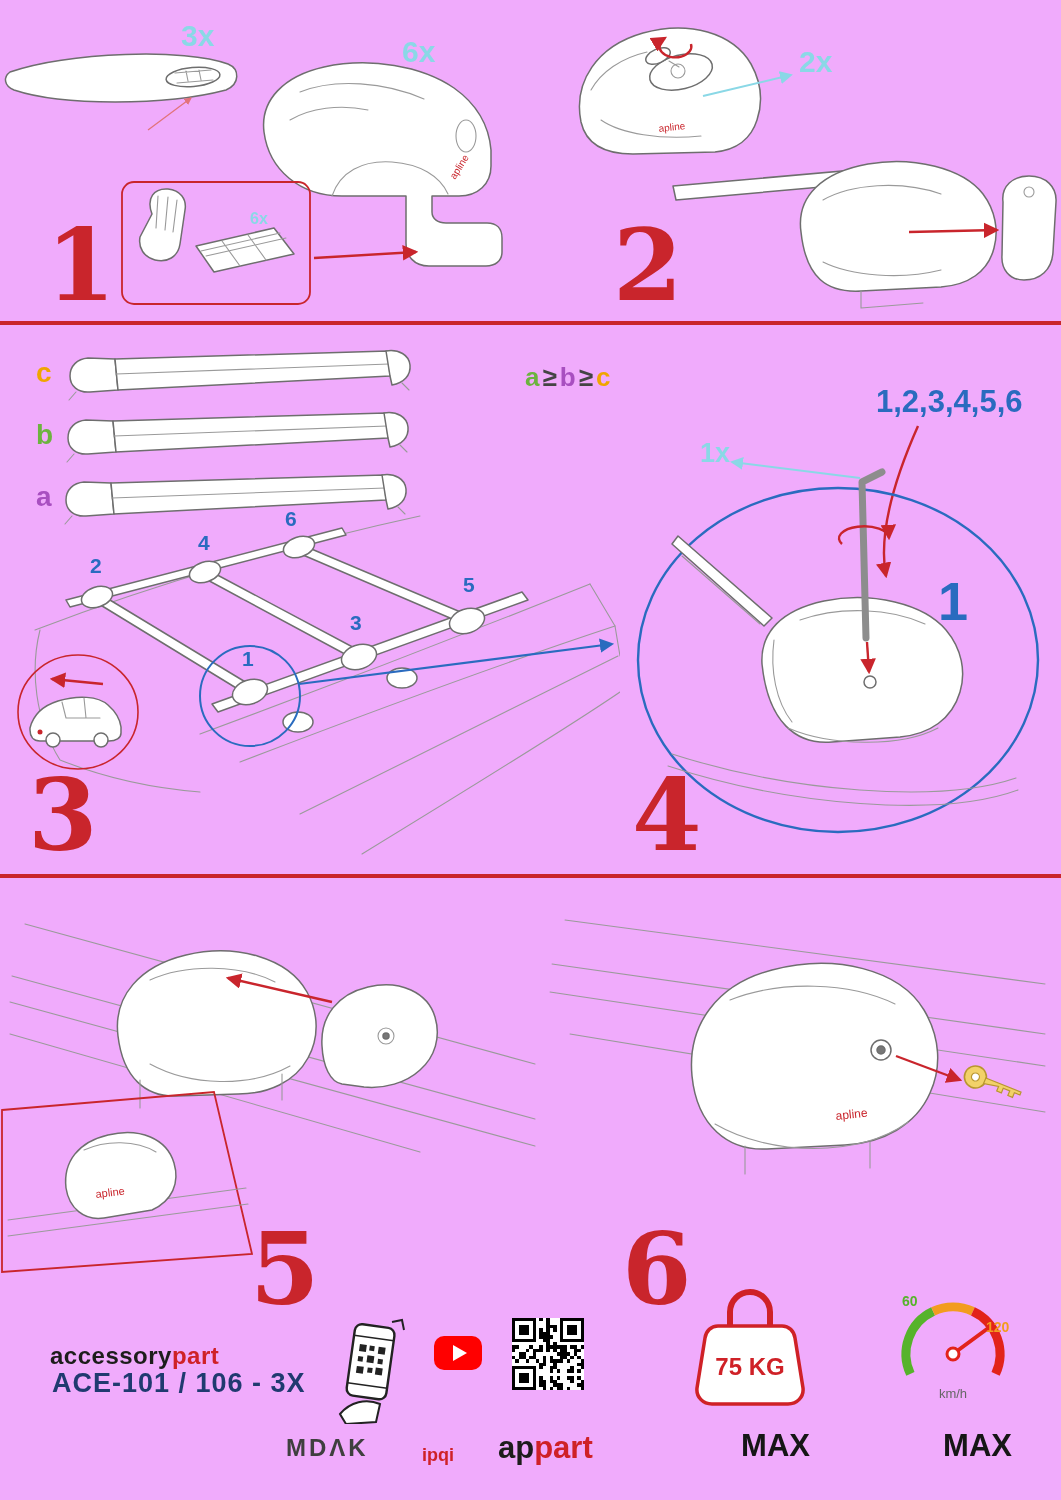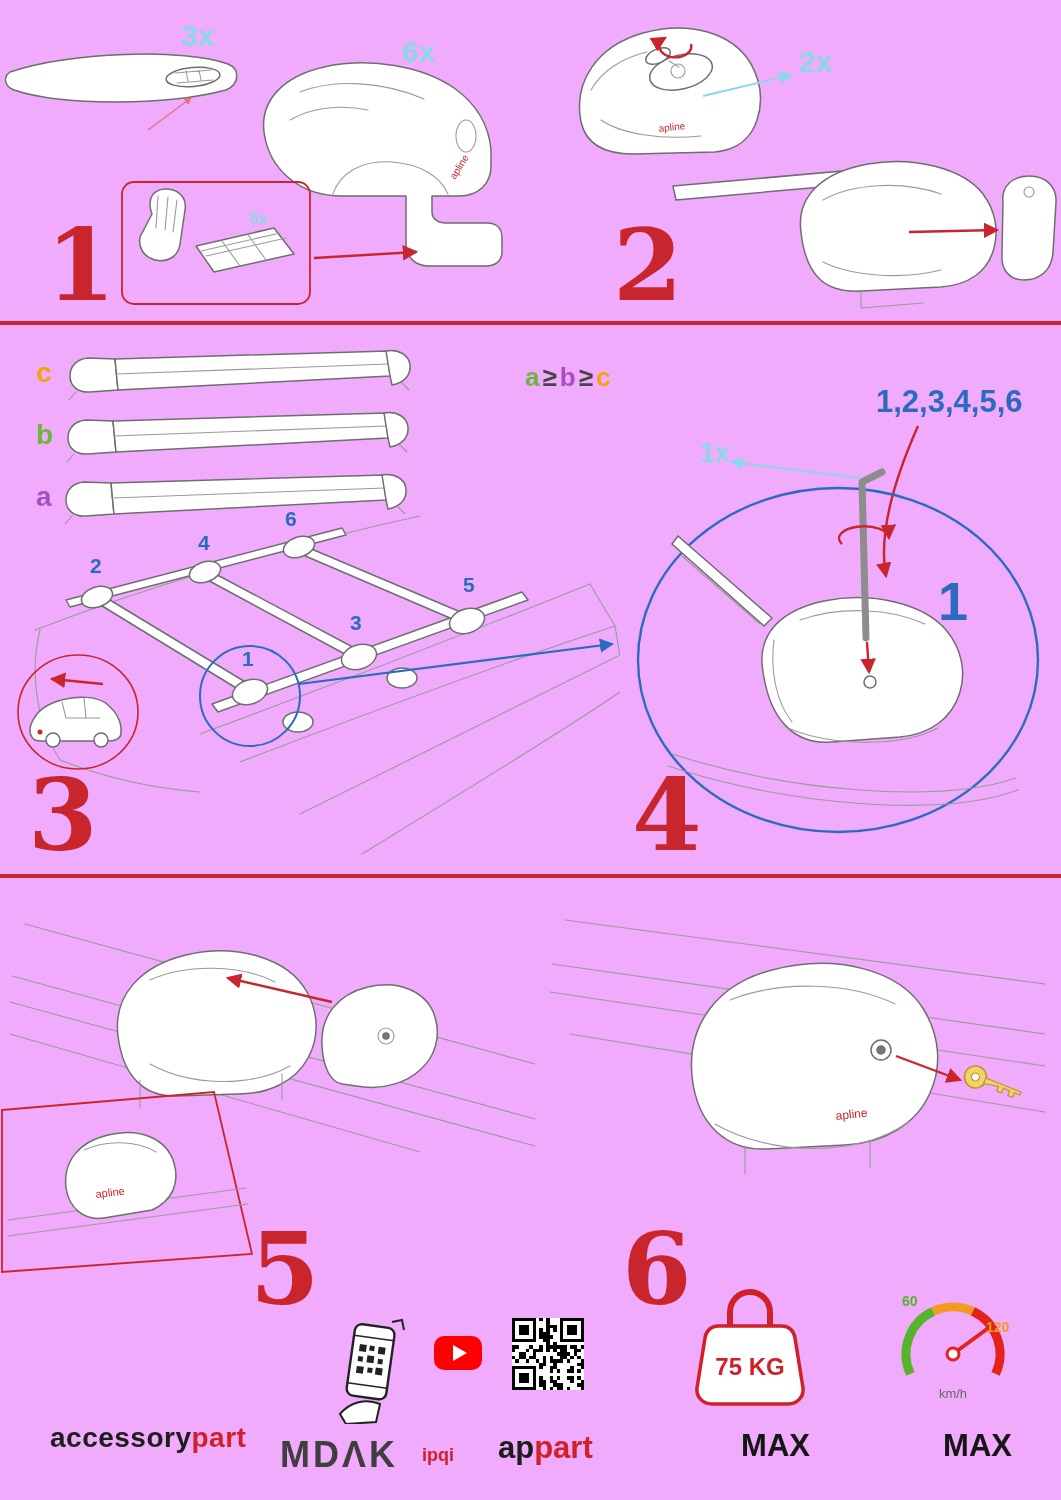--- a/index.html
+++ b/index.html
@@ -233,21 +233,22 @@
     </g>
     <line class="red-arrow" x1="356" y1="172" x2="420" y2="196" marker-end="url(#mr)"></line>
     <g transform="translate(428,190) rotate(22)">
       <circle cx="8" cy="0" r="11" fill="#f2d169" stroke="#b8962e" stroke-width="1.6"></circle>
       <circle cx="8" cy="0" r="4" fill="#ffffff" stroke="#b8962e" stroke-width="1.2"></circle>
       <path d="M18,-3 L56,-3 L56,0 L50,0 L50,5 L45,5 L45,0 L38,0 L38,5 L33,5 L33,0 L18,3 Z" fill="#f2d169" stroke="#b8962e" stroke-width="1.2"></path>
     </g>
     <text class="stepnum" font-size="100" x="82" y="420">6</text>
   </svg>
 
-  <div class="brandline" style="left:50px;top:1422px;font-size:28px;letter-spacing:0.5px">
+  <div class="abs" style="left:52px;top:1368px;font-size:27px;font-weight:bold;color:#203a70;letter-spacing:1px">ACE-101 / 106 - 3X</div>
+  <div class="brandline" style="left:50px;top:1342px;font-size:24px;letter-spacing:0.5px">
     <span style="color:#1d1d1b">accessory</span><span style="color:#cf2127">part</span>
   </div>
 
   <svg class="abs" style="left:336px;top:1316px" width="74" height="108" viewBox="0 0 74 108">
     <g transform="rotate(8 36 50)">
       <rect x="14" y="10" width="40" height="72" rx="7" fill="#ffffff" stroke="#222222" stroke-width="2.4"></rect>
       <line x1="14" y1="22" x2="54" y2="22" stroke="#222222" stroke-width="1.4"></line>
       <line x1="14" y1="70" x2="54" y2="70" stroke="#222222" stroke-width="1.4"></line>
       <g fill="#222222">
         <rect x="21" y="30" width="7" height="7"></rect>
@@ -257,21 +258,21 @@
           <rect x="30" y="40" width="7" height="7"></rect>
           <rect x="41" y="42" width="5" height="5"></rect>
         <rect x="21" y="52" width="7" height="7"></rect>
           <rect x="32" y="52" width="5" height="5"></rect>
           <rect x="40" y="51" width="7" height="7"></rect>
       </g>
     </g>
     <path d="M56,6 L66,4 L68,14" fill="none" stroke="#222222" stroke-width="2"></path>
     <path d="M4,98 C14,86 30,82 44,88 L40,106 L10,108 Z" fill="#ffffff" stroke="#222222" stroke-width="2"></path>
   </svg>
-  <div class="brandline" style="left:280px;top:1434px;font-size:36px;color:#3f3f3f;letter-spacing:3px">MDΛK</div>
+  <div class="brandline" style="left:286px;top:1434px;font-size:24px;color:#3f3f3f;letter-spacing:3px">MDΛK</div>
 
   <svg class="abs" style="left:434px;top:1336px" width="50" height="36" viewBox="0 0 50 36">
     <rect x="0" y="0" width="48" height="34" rx="10" fill="#ff0000"></rect>
     <polygon points="19,9 33,17 19,25" fill="#ffffff"></polygon>
   </svg>
   <div class="brandline" style="left:422px;top:1445px;font-size:18px;color:#cf2127">ipqi</div>
 
   <svg class="abs" id="qr-svg" style="left:512px;top:1318px;shape-rendering:crispEdges" width="72" height="72" viewBox="0 0 72 72">
       <rect x="0" y="0" width="72" height="72" fill="#ffffff"></rect>
       <rect x="27.428571428571427" y="0" width="3.4285714285714284" height="3.4285714285714284" fill="#000000"></rect>

